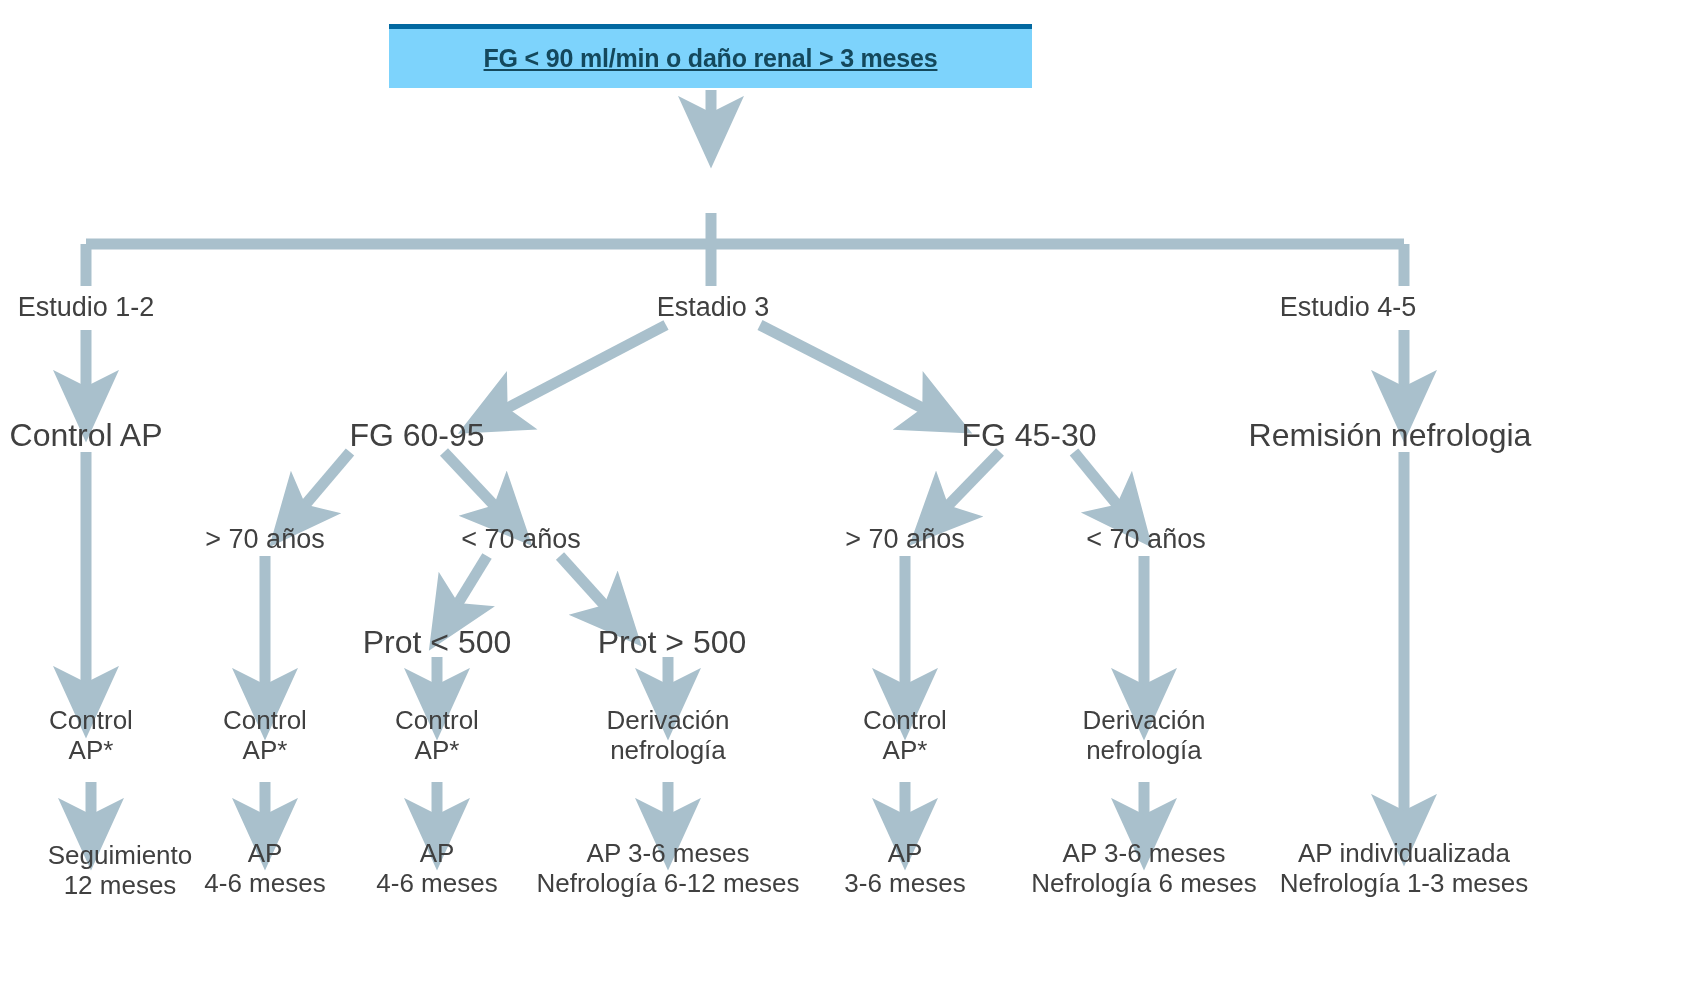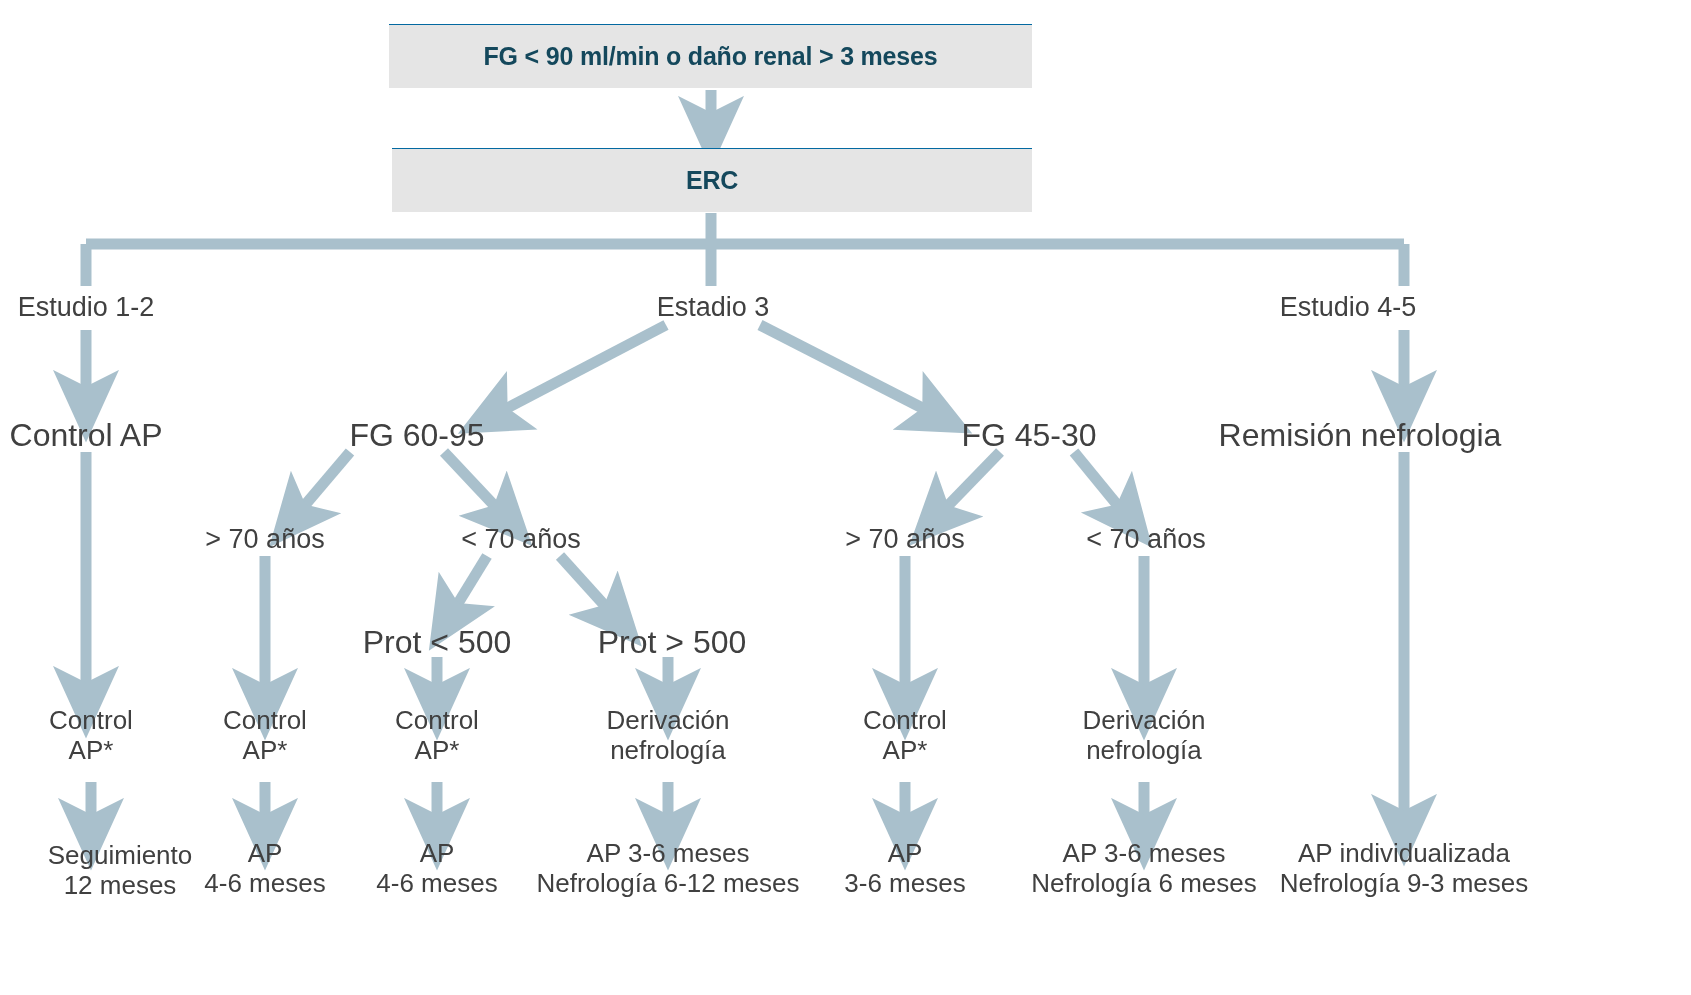--- a/index.html
+++ b/index.html
@@ -24,29 +24,30 @@
     top: 0;
     width: 1691px;
     height: 995px;
     pointer-events: none;
   }
 
   
   .hbox {
     position: absolute;
     box-sizing: border-box;
-    background: #e5e5e5;
-    border-top: 1px solid #0369a1;
+    background: #7dd3fc;
+    border-top: 5px solid #0369a1;
     display: flex;
     align-items: center;
     justify-content: center;
     color: #14485c;
     font-weight: bold;
     font-family: "Liberation Sans", sans-serif;
     letter-spacing: -0.2px;
+    text-decoration: underline;
   }
   #box-criteria {
     left: 389px;
     top: 24px;
     width: 643px;
     height: 64px;
     font-size: 25px;
   }
   #box-erc {
     left: 392px;
@@ -139,32 +140,29 @@
       <path d="M668,782 L668,832"></path>
       <path d="M905,782 L905,832"></path>
       <path d="M1144,782 L1144,832"></path>
     </g>
   </svg>
 
   <div class="hbox" id="box-criteria">
     <span>FG &lt; 90 ml/min o daño renal &gt; 3 meses</span>
   </div>
 
-  <div class="hbox" id="box-erc">
-    <span>ERC</span>
-  </div>
 
   <div class="node lvl-stage" style="left:86px; top:292px;">Estudio 1-2</div>
   <div class="node lvl-stage" style="left:713px; top:292px;">Estadio 3</div>
   <div class="node lvl-stage" style="left:1348px; top:292px;">Estudio 4-5</div>
 
   <div class="node lvl-fg" style="left:86px; top:417px;">Control AP</div>
   <div class="node lvl-fg" style="left:417px; top:417px;">FG 60-95</div>
   <div class="node lvl-fg" style="left:1029px; top:417px;text-align:right;">FG 45-30</div>
-  <div class="node lvl-fg" style="left:1360px; top:417px;">Remisión nefrologia</div>
+  <div class="node lvl-fg" style="left:1390px; top:417px;">Remisión nefrologia</div>
 
   <div class="node lvl-age" style="left:265px; top:524px;">&gt; 70 años</div>
   <div class="node lvl-age" style="left:521px; top:524px;">&lt; 70 años</div>
   <div class="node lvl-age" style="left:905px; top:524px;">&gt; 70 años</div>
   <div class="node lvl-age" style="left:1146px; top:524px;">&lt; 70 años</div>
 
   <div class="node lvl-prot" style="left:437px; top:624px;">Prot &lt; 500</div>
   <div class="node lvl-prot" style="left:672px; top:624px;">Prot &gt; 500</div>
 
   <div class="node lvl-action" style="left:91px; top:705px;">Control
@@ -186,15 +184,15 @@
 4-6 meses</div>
   <div class="node lvl-final" style="left:437px; top:838px;">AP
 4-6 meses</div>
   <div class="node lvl-final" style="left:668px; top:838px;">AP 3-6 meses
 Nefrología 6-12 meses</div>
   <div class="node lvl-final" style="left:905px; top:838px;">AP
 3-6 meses</div>
   <div class="node lvl-final" style="left:1144px; top:838px;">AP 3-6 meses
 Nefrología 6 meses</div>
   <div class="node lvl-final" style="left:1404px; top:838px;">AP individualizada
-Nefrología 9-3 meses</div>
+Nefrología 1-3 meses</div>
 
 </div>
 
 </body></html>

